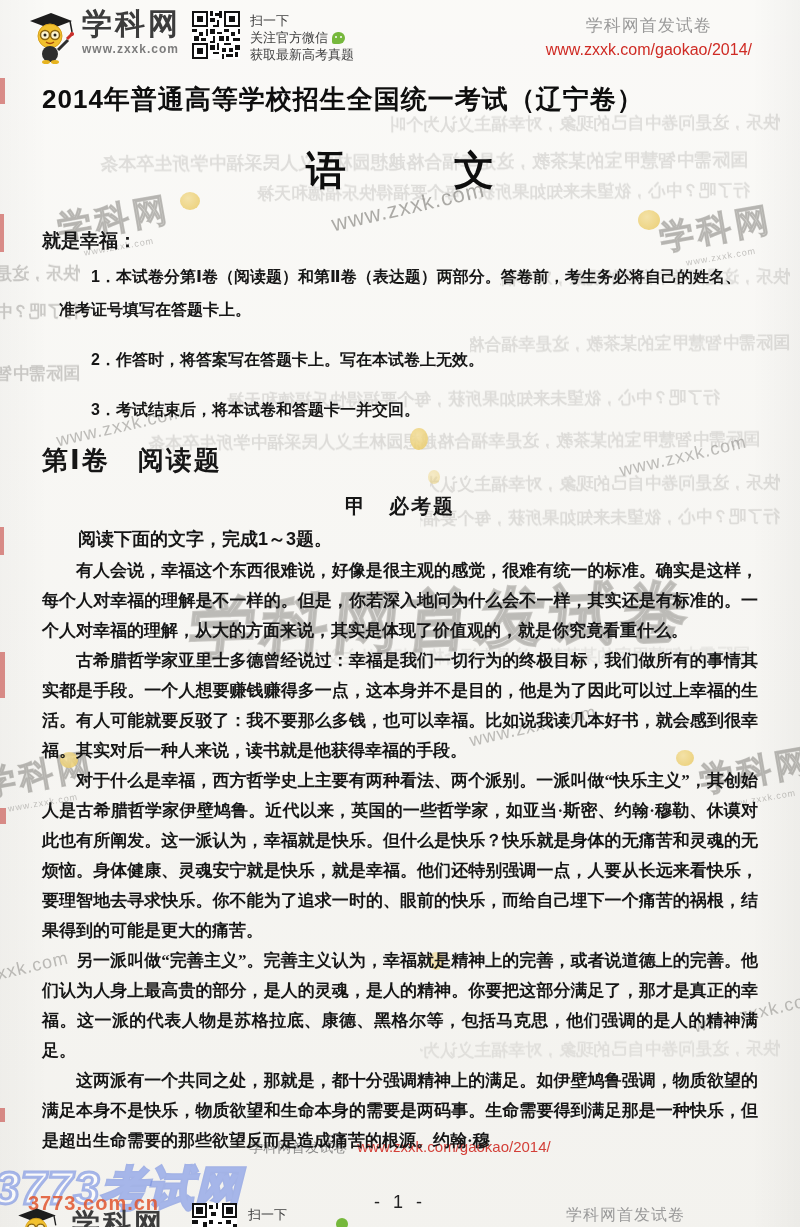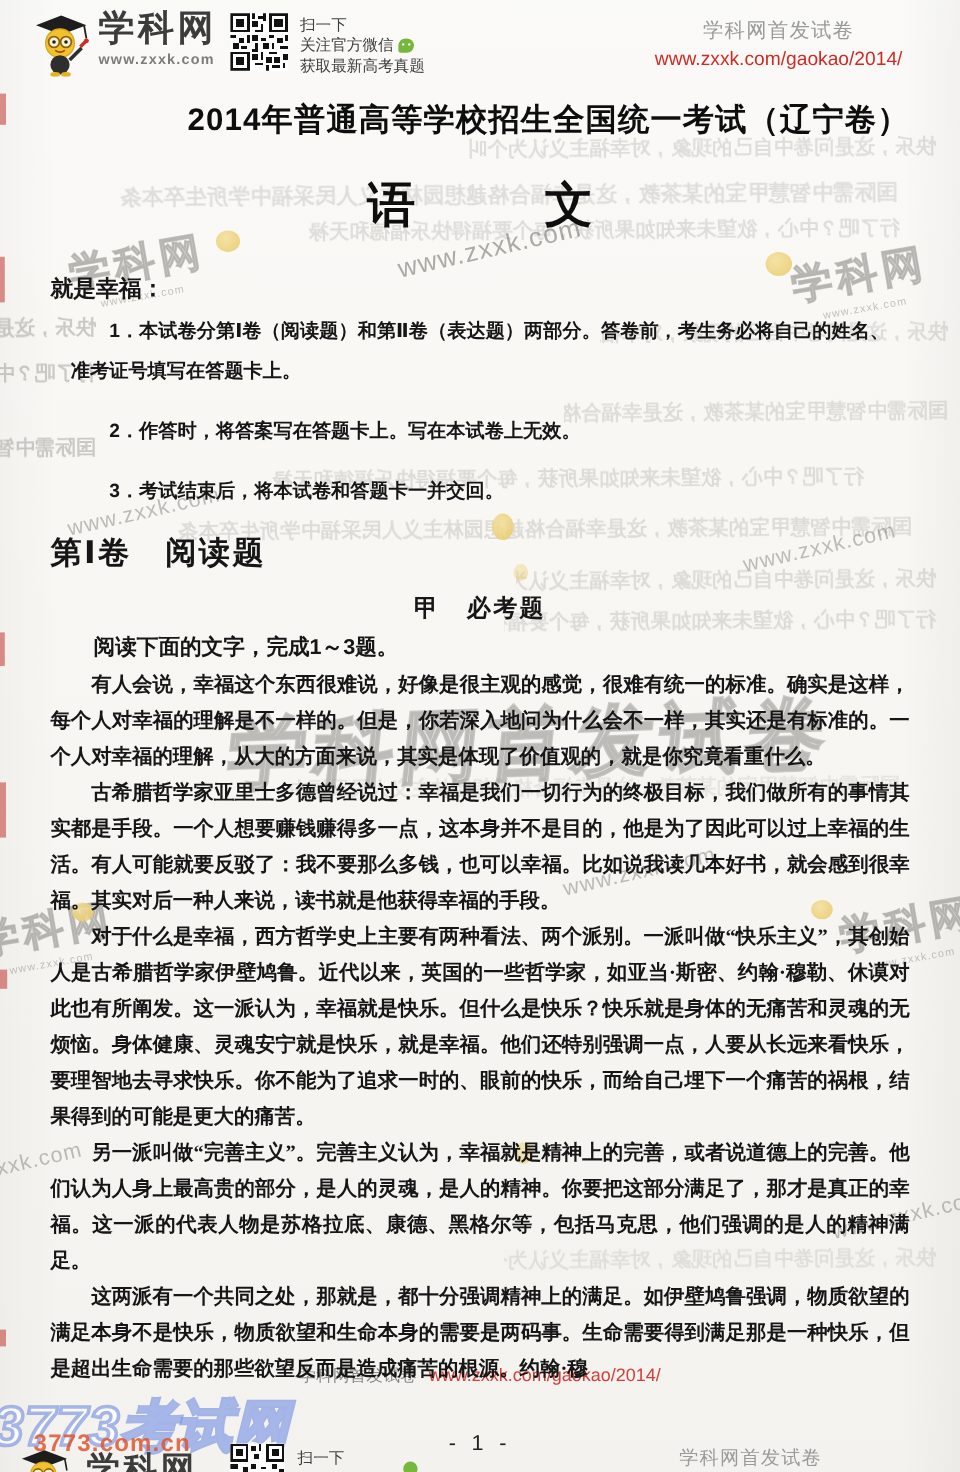--- a/index.html
+++ b/index.html
@@ -25,21 +25,21 @@
   .qr-caption { position:absolute; left:250px; top:6px; font-size:13px; color:#3f3f3f; line-height:17px; }
   .qr-caption .row { white-space:nowrap; }
   .wx-icon { display:inline-block; width:13px; height:12px; background:#76b83c; border-radius:6px 6px 6px 2px; position:relative; top:2px; margin-left:4px; }
   .wx-icon::before { content:""; position:absolute; left:3px; top:4px; width:2px; height:2px; border-radius:50%; background:#fff; box-shadow:5px 0 0 #fff; }
   .hdr-right { position:absolute; right:48px; top:8px; text-align:center; }
   .hdr-right-title { font-size:17px; color:#9a9a9a; letter-spacing:1px; }
   .hdr-right-url { font-size:16px; color:#cf2b24; margin-top:4px; }
 
   
   .doc { position:absolute; top:78px; left:42px; width:716px; }
-  .title { font-size:26px; font-weight:bold; text-align:right; letter-spacing:1px; margin-top:4px; color:#0e0e0e; }
+  .title { font-size:26px; font-weight:bold; text-align:left; letter-spacing:1px; margin-top:4px; color:#0e0e0e; }
   .subject { font-size:40px; font-weight:bold; text-align:center; margin-top:26px; letter-spacing:34px; padding-left:34px; color:#0e0e0e; }
   .notice-label { margin-top:30px; font-size:19px; font-weight:bold; }
   .notice p { font-size:16px; line-height:33px; margin:17px; text-indent:2em; font-weight:700; text-align:justify; }
   .notice p:first-of-type { margin-top:6px; }
   .part-title { font-size:26px; font-weight:bold; text-align:left; margin-top:16px; letter-spacing:2px; }
   .part-sub { font-size:20px; font-weight:bold; text-align:center; margin-top:15px; letter-spacing:2px; }
   .sec-heading { font-size:18px; font-weight:bold; margin-top:17px; }
   .sec-instr { font-size:18px; font-weight:bold; margin-top:7px; text-indent:2em; }
   .body-text { font-family:"Liberation Serif","DejaVu Serif",serif; }
   .body-text p { font-size:17px; line-height:30px; font-weight:600; text-align:justify; text-indent:2em; margin:0; }

